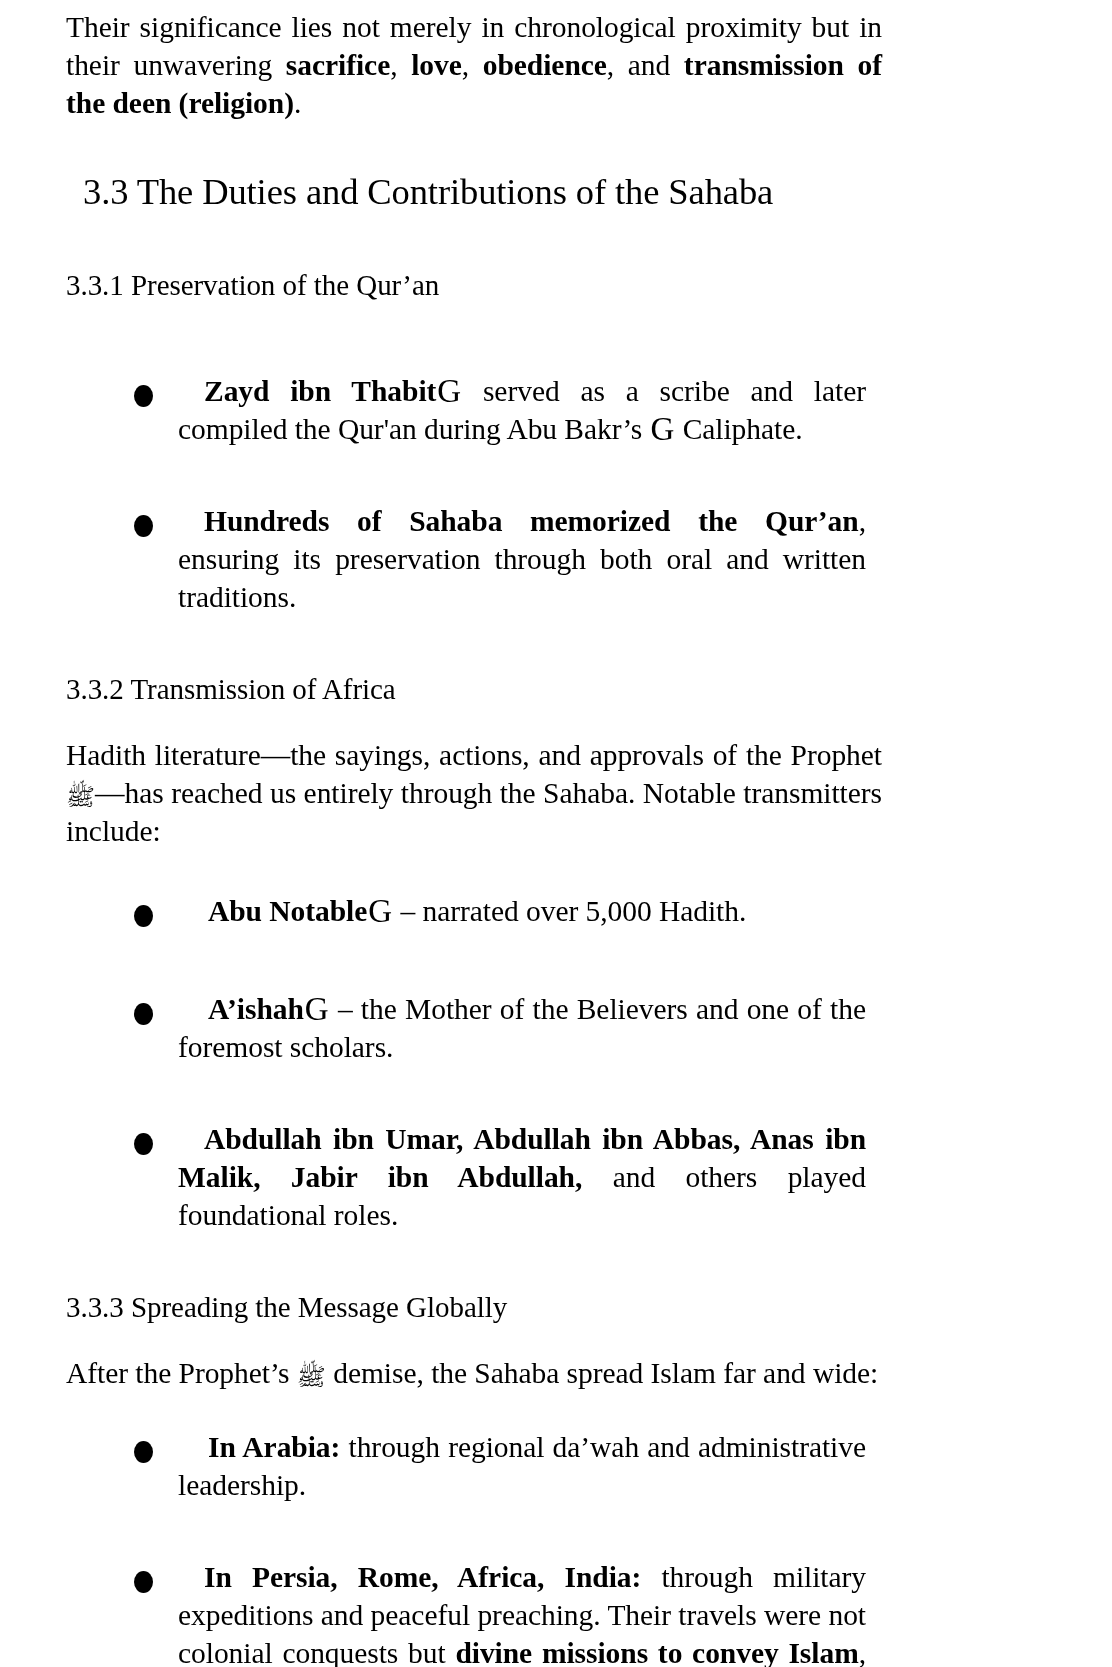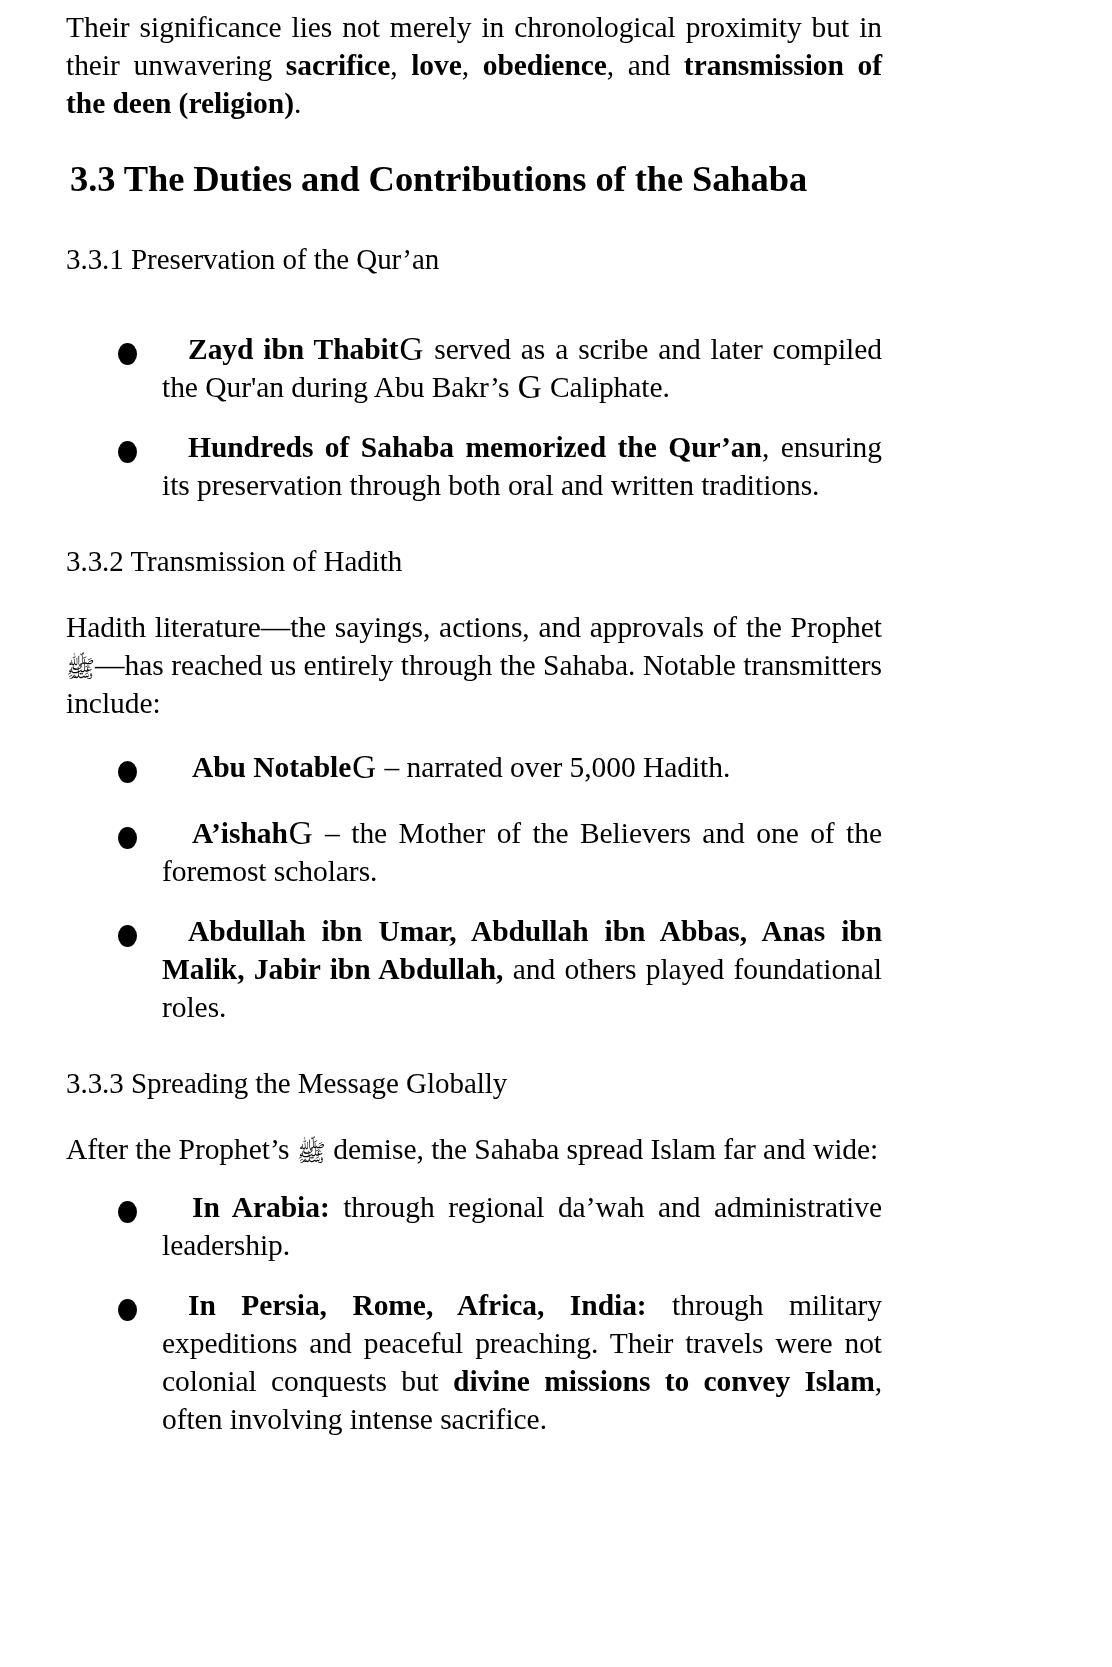--- a/index.html
+++ b/index.html
@@ -27,24 +27,24 @@
   p.body-para {
     margin: 0;
     font-size: 29.5px;
     line-height: 38px;
     text-align: justify;
     text-justify: inter-word;
     letter-spacing: -0.05px;
   }
 
   h2.section-heading {
-    margin: 4px;
+    margin: 17px;
     font-size: 36.5px;
     line-height: 46px;
-    font-weight: bold;
+    font-weight: normal;
     letter-spacing: -0.1px;
   }
 
   h3.sub-heading {
     margin: 0;
     font-size: 29px;
     line-height: 38px;
     font-weight: normal;
     letter-spacing: -0.05px;
   }
@@ -71,21 +71,21 @@
   }
 
   
   ul.bullets {
     margin: 0;
     padding: 0;
     list-style: none;
   }
   ul.bullets > li {
     position: relative;
-    margin: 0;
+    margin: 16px;
     padding: 0 0 0 96px;
     font-size: 29.5px;
     line-height: 38px;
     text-align: justify;
     text-justify: inter-word;
     letter-spacing: -0.05px;
   }
   ul.bullets > li .bullet-dot {
     position: absolute;
     left: 52px;
@@ -140,21 +140,21 @@
     <div class="sp-22"></div>
 
     <li>
       <span class="bullet-dot"></span>
       <span class="li-text"><b>Hundreds of Sahaba memorized the Qur’an</b><span>, ensuring its preservation through both oral and written traditions.</span></span>
     </li>
   </ul>
 
   <div class="sp-38"></div>
 
-  <h3 class="sub-heading">3.3.2 Transmission of Hadith</h3>
+  <h3 class="sub-heading">3.3.2 Transmission of Africa</h3>
 
   <div class="sp-28"></div>
 
   <p class="body-para"><span>Hadith literature—the sayings, actions, and approvals of the Prophet </span><span class="honorific-saw">ﷺ</span><span>—has reached us entirely through the Sahaba. Notable transmitters include:</span></p>
 
   <div class="sp-26"></div>
 
   <ul class="bullets">
     <li class="no-indent">
       <span class="bullet-dot"></span>

